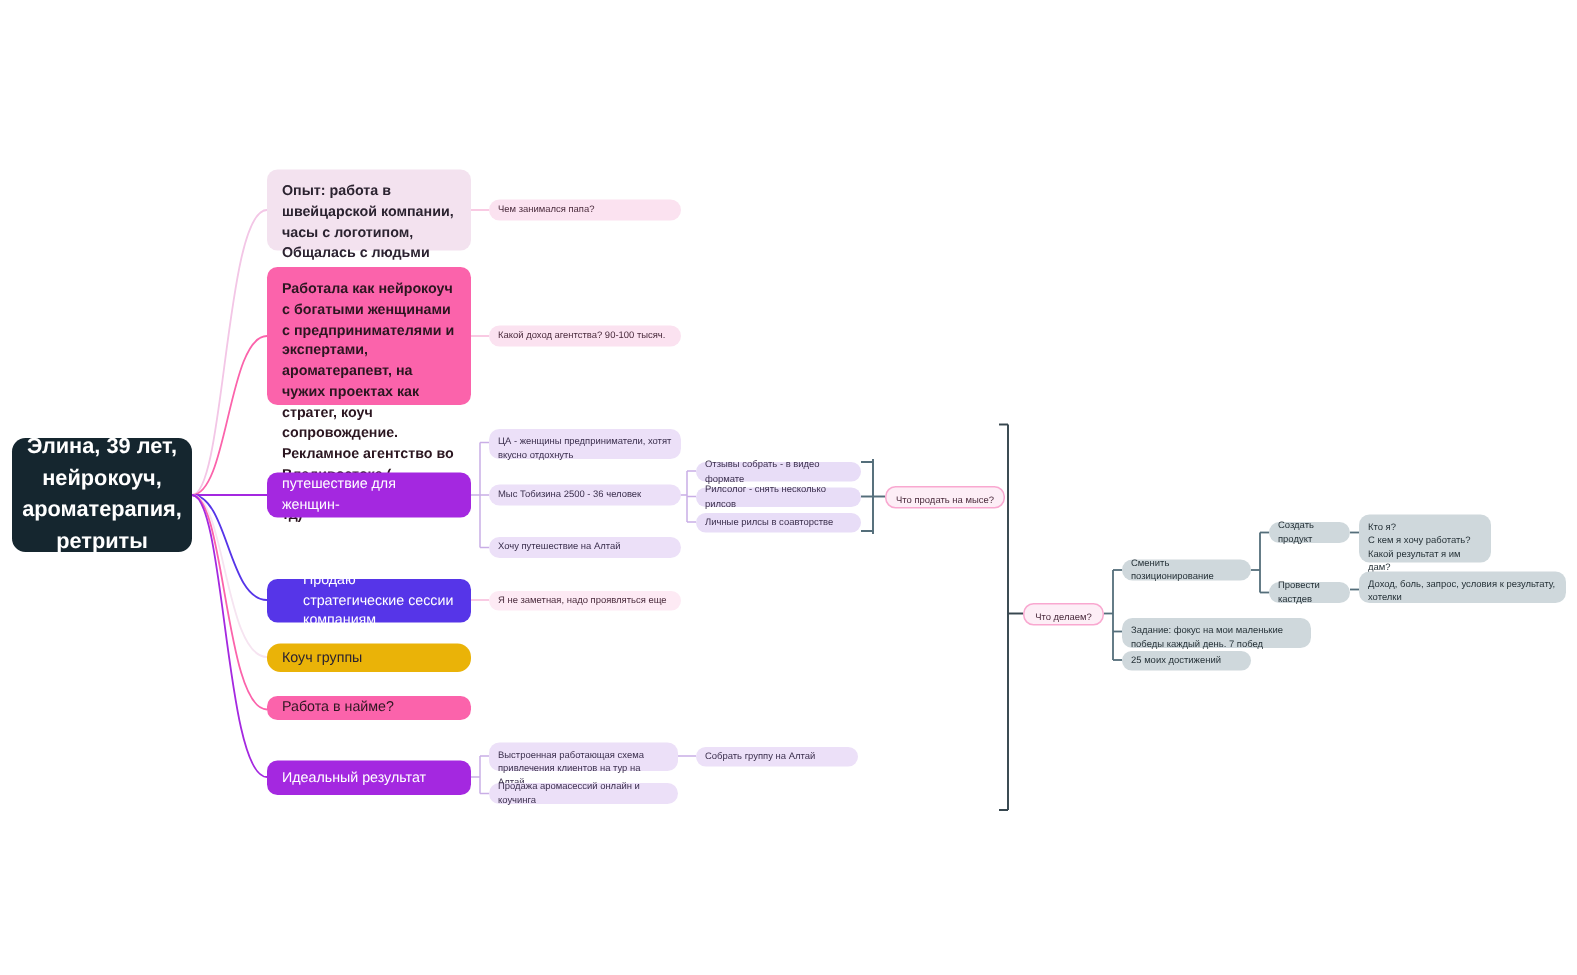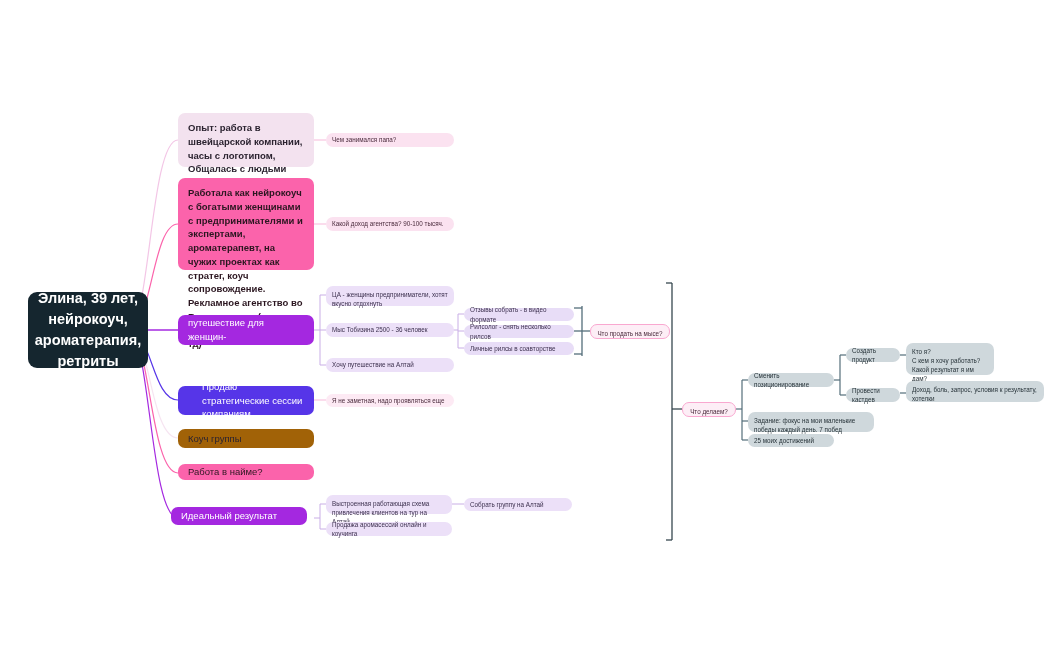--- a/index.html
+++ b/index.html
@@ -24,30 +24,29 @@
   
   .root {
     background: #15262f;
     color: #ffffff;
     font-weight: bold;
     font-size: 14.5px;
     text-align: center;
     justify-content: center;
     border-radius: 9px;
     padding: 16px 10px;
-    margin-left: 20px;
   }
 
   
   .l1 { font-size: 9.5px; font-weight: normal; padding: 8px 10px; }
   .l1.hotpnk { background: #fb63ab; color: #2e1722; }
   .l1.purple { background: #a428e0; color: #ffffff; }
   .l1.indigo { background: #5635e8; color: #ffffff; padding-left: 24px; }
   .l1.violet { background: #a428e0; color: #ffffff; }
-  .l1.palepink { background: #a16207; color: #2b2330; }
+  .l1.palepink { background: #eab308; color: #2b2330; border-radius: 9px; }
 
   .l1.bigpink { font-size: 9.5px; font-weight: bold; align-items: flex-start; }
   .l1.bigpale { font-size: 9.5px; font-weight: bold; align-items: flex-start; }
 
   
   .note { font-size: 6.3px; padding: 4px 6px; align-items: flex-start; }
   .note.pinkfill  { background: #fbe2f0; color: #4a2b3c; }
   .note.lilac     { background: #ece0f8; color: #3b2f4d; }
   .note.lilac2    { background: #e8ddf7; color: #3b2f4d; }
   .note.gray      { background: #cfd8dc; color: #263238; }
@@ -150,21 +149,21 @@
   <div class="node l1 bigpink" style="left:178px; top:178px; width:136px; height:92px; background:#fb63ab; color:#2b1620;">Работала как нейрокоуч с богатыми женщинами с предпринимателями и экспертами, ароматерапевт, на чужих проектах как стратег, коуч сопровождение. Рекламное агентство во Владивостоке ( оформление вывески и тд)</div>
 
   <div class="node l1 purple" style="left:178px; top:315px; width:136px; height:30px;">Хочу ресурсное путешествие для женщин- ароматпутешествие</div>
 
   <div class="node l1 indigo" style="left:178px; top:386px; width:136px; height:29px;">Продаю стратегические сессии компаниям</div>
 
   <div class="node l1 palepink" style="left:178px; top:429px; width:136px; height:19px;">Коуч группы</div>
 
   <div class="node l1 hotpnk" style="left:178px; top:464px; width:136px; height:15px;">Работа в найме?</div>
 
-  <div class="node l1 violet" style="left:171px; top:507px; width:136px; height:18px;">Идеальный результат</div>
+  <div class="node l1 violet" style="left:178px; top:507px; width:136px; height:23px;">Идеальный результат</div>
 
   <div class="node note pinkfill centered" style="left:326px; top:133px; width:128px; height:14px;">Чем занимался папа?</div>
 
   <div class="node note pinkfill centered" style="left:326px; top:217px; width:128px; height:14px;">Какой доход агентства? 90-100 тысяч.</div>
 
   <div class="node note lilac" style="left:326px; top:286px; width:128px; height:20px;">ЦА - женщины предприниматели, хотят вкусно отдохнуть</div>
 
   <div class="node note lilac centered" style="left:326px; top:323px; width:128px; height:14px;">Мыс Тобизина 2500 - 36 человек</div>
 
   <div class="node note lilac centered" style="left:326px; top:358px; width:128px; height:14px;">Хочу путешествие на Алтай</div>

